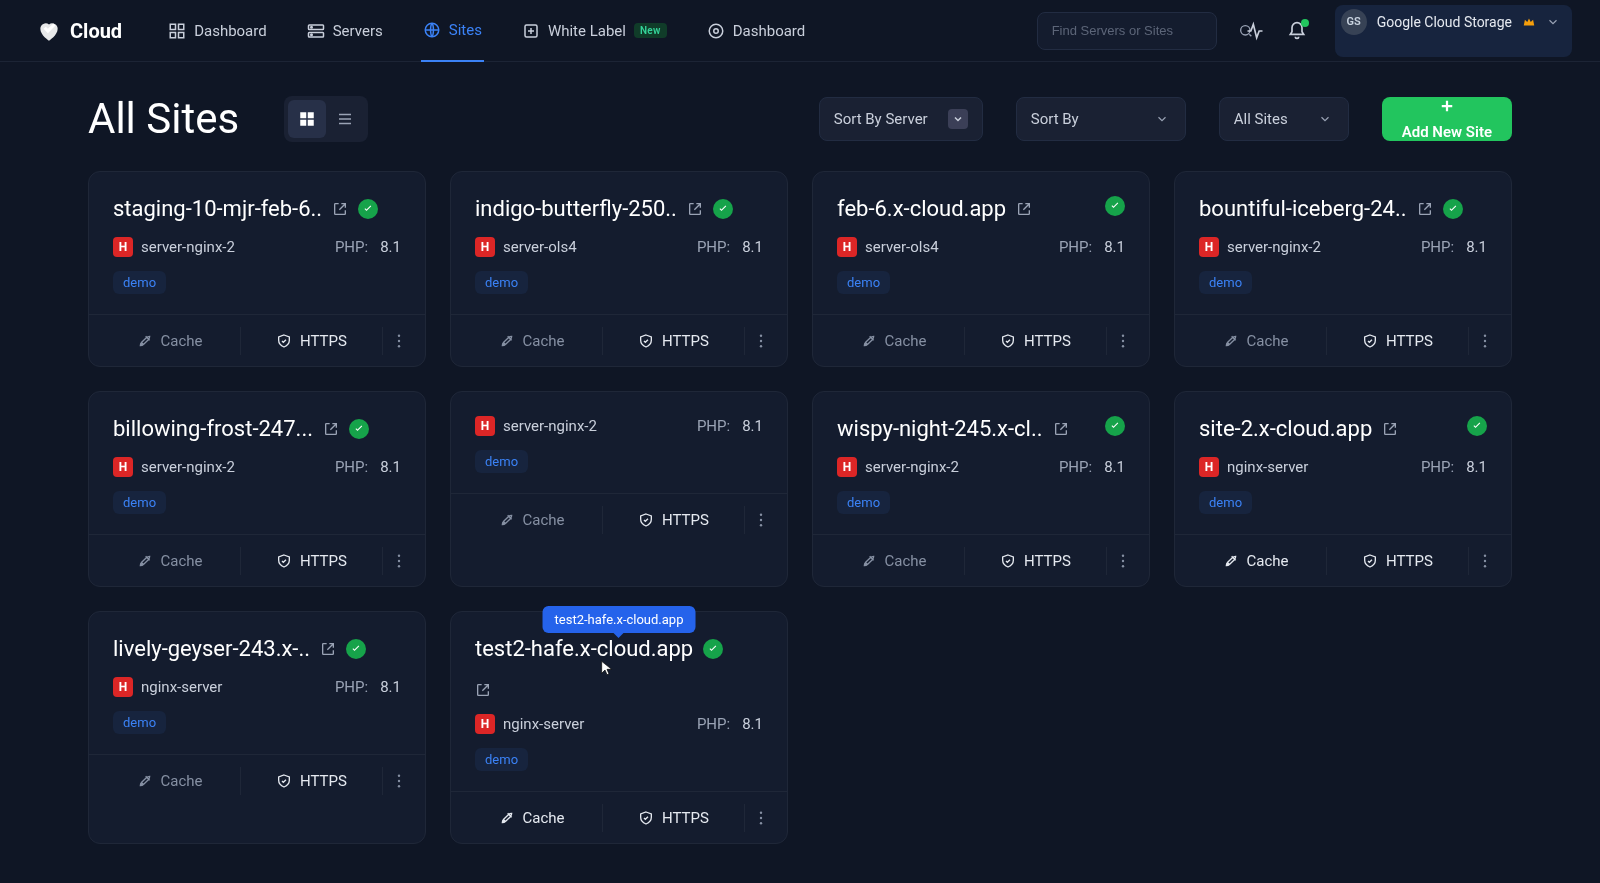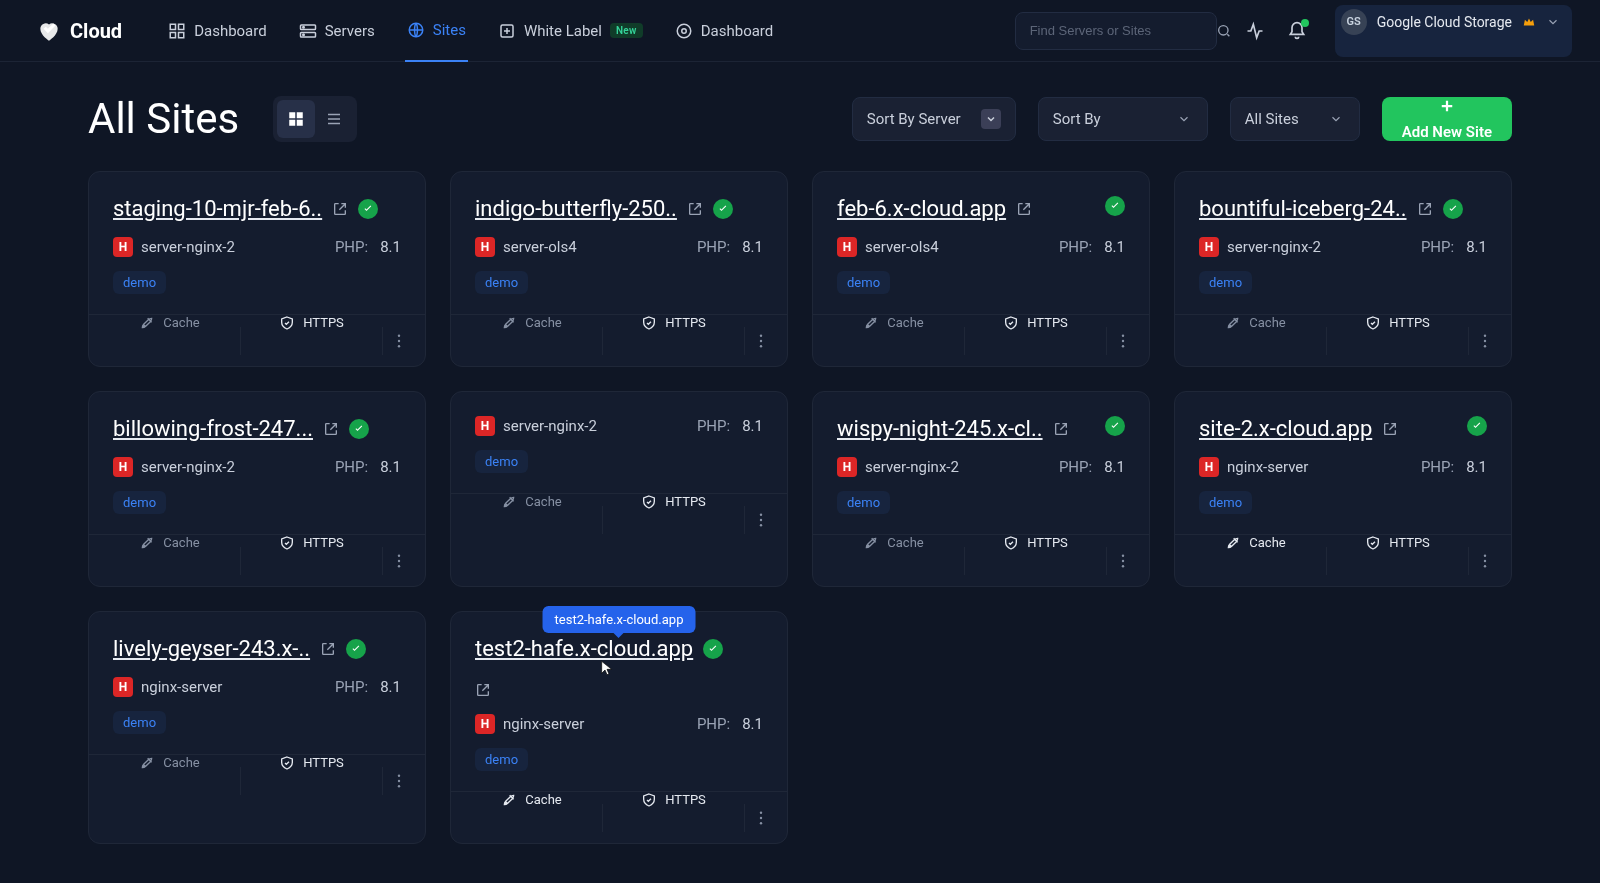--- a/index.html
+++ b/index.html
@@ -2,73 +2,73 @@
 <html><head>
 <meta charset="utf-8">
 <style>
   * { box-sizing: border-box; margin: 0; padding: 0; }
   html, body { width: 1600px; height: 883px; background: #0f1625; color: #e5e9f0; font-family: -apple-system, BlinkMacSystemFont, "Segoe UI", Roboto, Helvetica, Arial, sans-serif; overflow: hidden; }
 
   
   .topnav { height: 62px; display: flex; align-items: center; padding: 0 28px 0 36px; gap: 28px; border-bottom: 1px solid #1c2435; }
   .brand { display: flex; align-items: center; gap: 8px; font-weight: 700; font-size: 20px; color: #fff; }
   .brand svg { width: 26px; height: 26px; }
-  .navlinks { display: flex; align-items: flex-end; gap: 28px; margin-left: 16px; }
+  .navlinks { display: flex; align-items: flex-end; gap: 36px; margin-left: 16px; }
   .navlink { display: flex; align-items: center; gap: 8px; font-size: 15px; color: #c9cfdb; cursor: pointer; padding: 0 2px; height: 62px; }
   .navlink.active { color: #3b82f6; border-bottom: 2px solid #3b82f6; }
   .navlink .ico { width: 18px; height: 18px; display: inline-flex; align-items: center; justify-content: center; }
   .newbadge { font-size: 10px; padding: 2px 6px; border-radius: 4px; background: #103c29; color: #34d399; font-weight: 600; letter-spacing: .3px; }
 
   .navspacer { flex: 1; }
-  .search { display: flex; align-items: center; background: #141c2e; border: 1px solid #222c42; border-radius: 8px; height: 38px; padding: 0 14px; gap: 10px; width: 202px; }
+  .search { display: flex; align-items: center; background: #141c2e; border: 1px solid #222c42; border-radius: 8px; height: 38px; padding: 0 14px; gap: 10px; width: 180px; }
   .search input { flex: 1; background: transparent; border: none; outline: none; color: #c9cfdb; font-size: 13px; }
   .search input::placeholder { color: #5c6578; }
   .topicons { display: flex; align-items: center; gap: 22px; }
   .topicon { width: 20px; height: 20px; display: inline-flex; align-items: center; justify-content: center; cursor: pointer; position: relative; }
   .bell-dot { position: absolute; top: -2px; right: -2px; width: 8px; height: 8px; border-radius: 50%; background: #22c55e; }
   .account { display: flex; align-items: center; gap: 10px; background: #17243e; border-radius: 8px; padding: 4px 12px 22px 6px; cursor: pointer; }
   .avatar { width: 26px; height: 26px; border-radius: 50%; background: #374255; display: flex; align-items: center; justify-content: center; font-size: 11px; font-weight: 600; color: #cbd5e1; }
   .account-name { font-size: 14px; color: #e5e9f0; max-width: 160px; white-space: nowrap; }
   .crown { width: 14px; height: 14px; color: #f59e0b; }
 
   
   .page { padding: 32px 88px 60px 88px; }
-  .header { display: flex; align-items: center; gap: 22px; margin-bottom: 28px; }
+  .header { display: flex; align-items: center; gap: 33px; margin-bottom: 28px; }
   .title { font-size: 42px; font-weight: 400; color: #fff; margin-right: 12px; }
   .viewtoggle { display: flex; background: #1a2133; border-radius: 8px; padding: 4px; }
   .viewbtn { width: 38px; height: 38px; display: flex; align-items: center; justify-content: center; border-radius: 6px; cursor: pointer; }
   .viewbtn.active { background: #273048; }
   .header-spacer { flex: 1; }
   .select { display: flex; align-items: center; justify-content: space-between; background: #1a2133; border: 1px solid #222c42; border-radius: 8px; height: 44px; padding: 0 14px; gap: 16px; cursor: pointer; font-size: 15px; color: #c9cfdb; }
   .select.dark-chev .chev { background: #3b3f57; border-radius: 4px; width: 20px; height: 20px; display: flex; align-items: center; justify-content: center; }
   .select .chev { width: 18px; height: 18px; display: flex; align-items: center; justify-content: center; }
   .addbtn { display: flex; align-items: center; gap: 8px; background: #22c55e; color: #fff; font-size: 15px; font-weight: 600; height: 44px; padding: 0 20px; border-radius: 8px; cursor: pointer; flex-direction: column; }
   .addbtn .plus { width: 18px; height: 18px; }
 
   
   .grid { display: grid; grid-template-columns: repeat(4, 1fr); gap: 24px; }
   .card { background: #141c2e; border: 1px solid #1f2738; border-radius: 12px; padding: 24px 24px 18px 24px; position: relative; }
-  .card-title { display: flex; align-items: center; gap: 10px; margin-bottom: 16px; text-decoration: underline; }
+  .card-title { display: flex; align-items: center; gap: 10px; margin-bottom: 16px; }
   .card-title .name { font-size: 22px; color: #fff; white-space: nowrap; }
   .ext { width: 16px; height: 16px; color: #9aa3b5; cursor: pointer; flex-shrink: 0; }
   .statusdot { width: 20px; height: 20px; border-radius: 50%; background: #16a34a; display: flex; align-items: center; justify-content: center; flex-shrink: 0; }
   .statusdot svg { width: 12px; height: 12px; }
   .statusdot.abs { position: absolute; right: 24px; top: 24px; }
 
   .meta { display: flex; align-items: center; justify-content: space-between; margin-bottom: 14px; }
   .server { display: flex; align-items: center; gap: 8px; font-size: 15px; color: #c9cfdb; }
   .hicon { width: 20px; height: 20px; border-radius: 4px; background: #dc2626; color: #fff; font-size: 12px; font-weight: 700; display: flex; align-items: center; justify-content: center; }
   .php { font-size: 15px; color: #9aa3b5; display: flex; gap: 12px; }
   .php .v { color: #c9cfdb; }
 
   .tags { display: flex; gap: 8px; margin-bottom: 20px; }
   .tag { background: #17243e; color: #3b82f6; font-size: 13px; padding: 4px 10px; border-radius: 6px; }
 
   .footer { display: flex; align-items: center; border-top: 1px solid #1f2738; margin: 0 -24px -18px -24px; padding: 0 10px; height: 52px; }
-  .fbtn { flex: 1; display: flex; justify-content: center; gap: 8px; font-size: 13px; color: #8690a3; cursor: pointer; height: 100%; }
+  .fbtn { flex: 1; display: flex; align-items: center; justify-content: center; gap: 8px; font-size: 15px; color: #8690a3; cursor: pointer; height: 100%; }
   .fbtn.on { color: #e5e9f0; }
   .fbtn .fico { width: 16px; height: 16px; }
   .vsep { width: 1px; height: 28px; background: #1f2738; }
   .more { width: 32px; display: flex; align-items: center; justify-content: center; cursor: pointer; color: #8690a3; }
 
   .tooltip { position: absolute; top: -30px; left: 50%; transform: translateX(-50%); background: #2563eb; color: #fff; font-size: 13px; padding: 6px 12px; border-radius: 6px; white-space: nowrap; }
   .tooltip::after { content: ''; position: absolute; bottom: -5px; left: 50%; transform: translateX(-50%); border: 5px solid transparent; border-top-color: #2563eb; border-bottom: none; }
 
   .cursor { position: absolute; width: 16px; height: 16px; pointer-events: none; }
 

